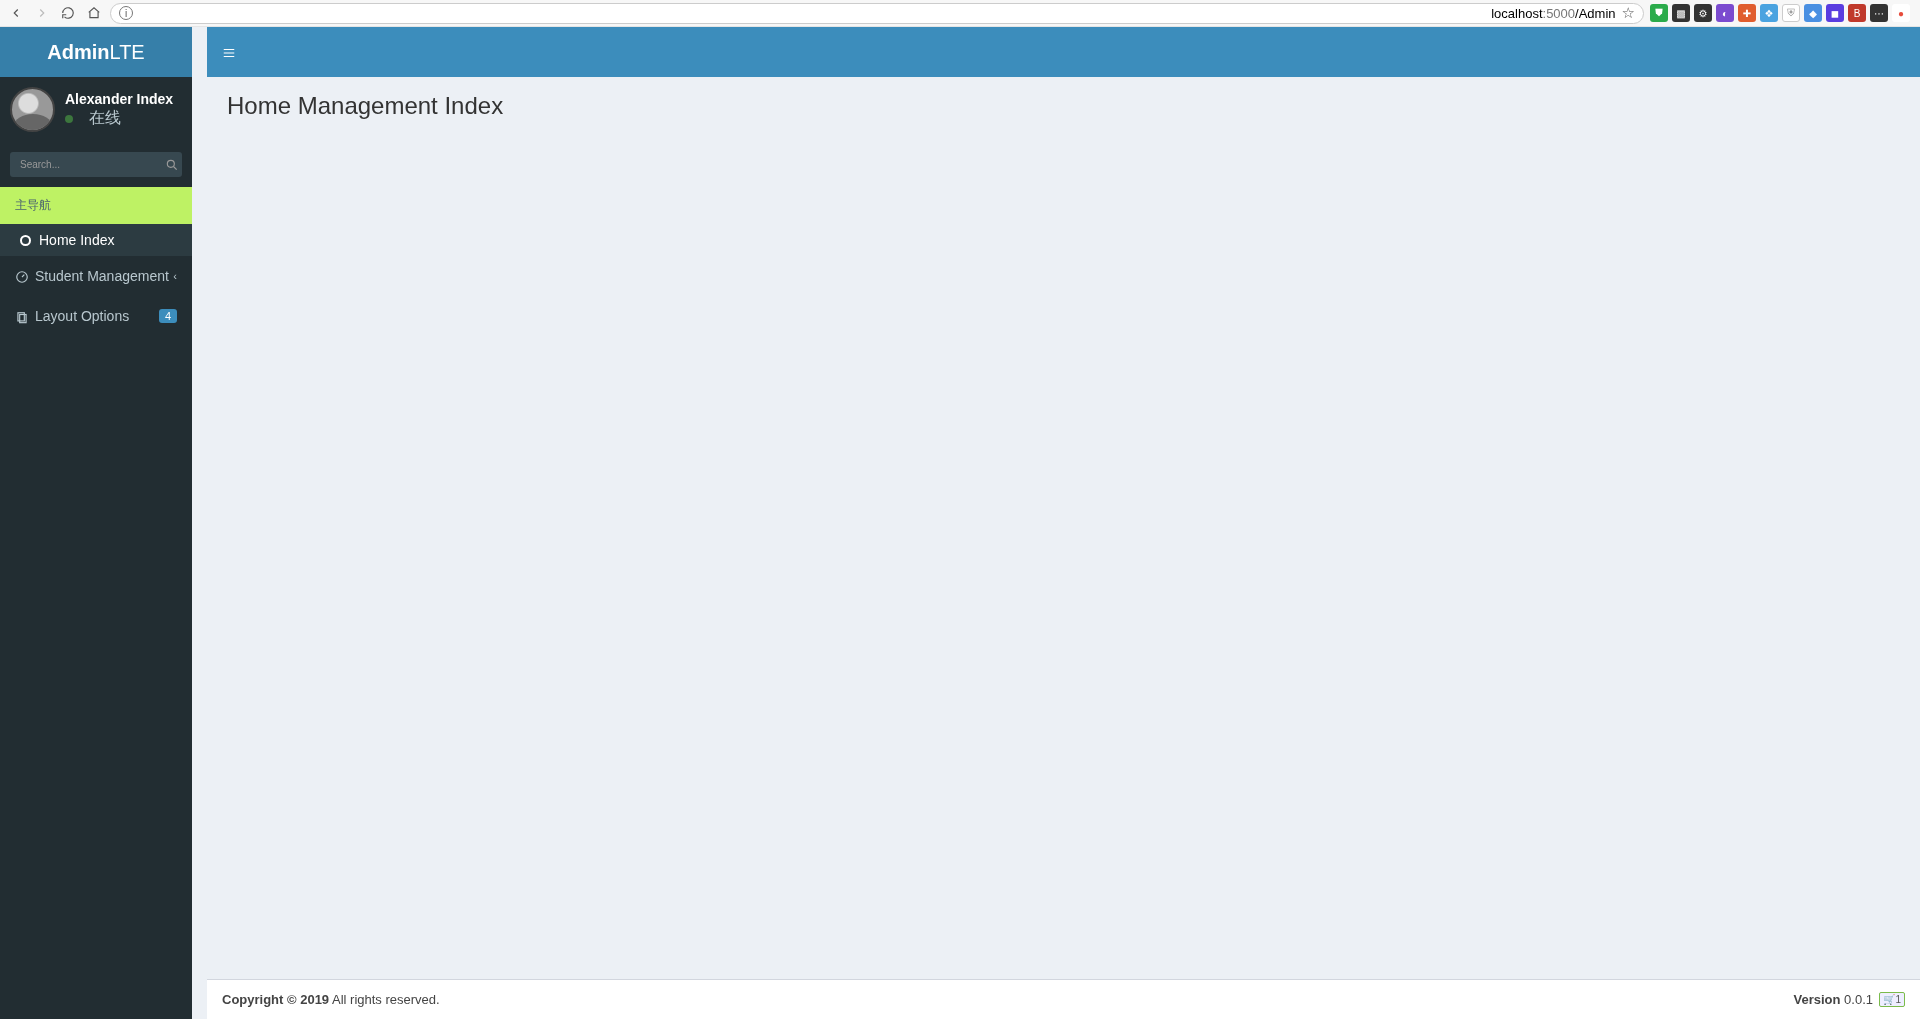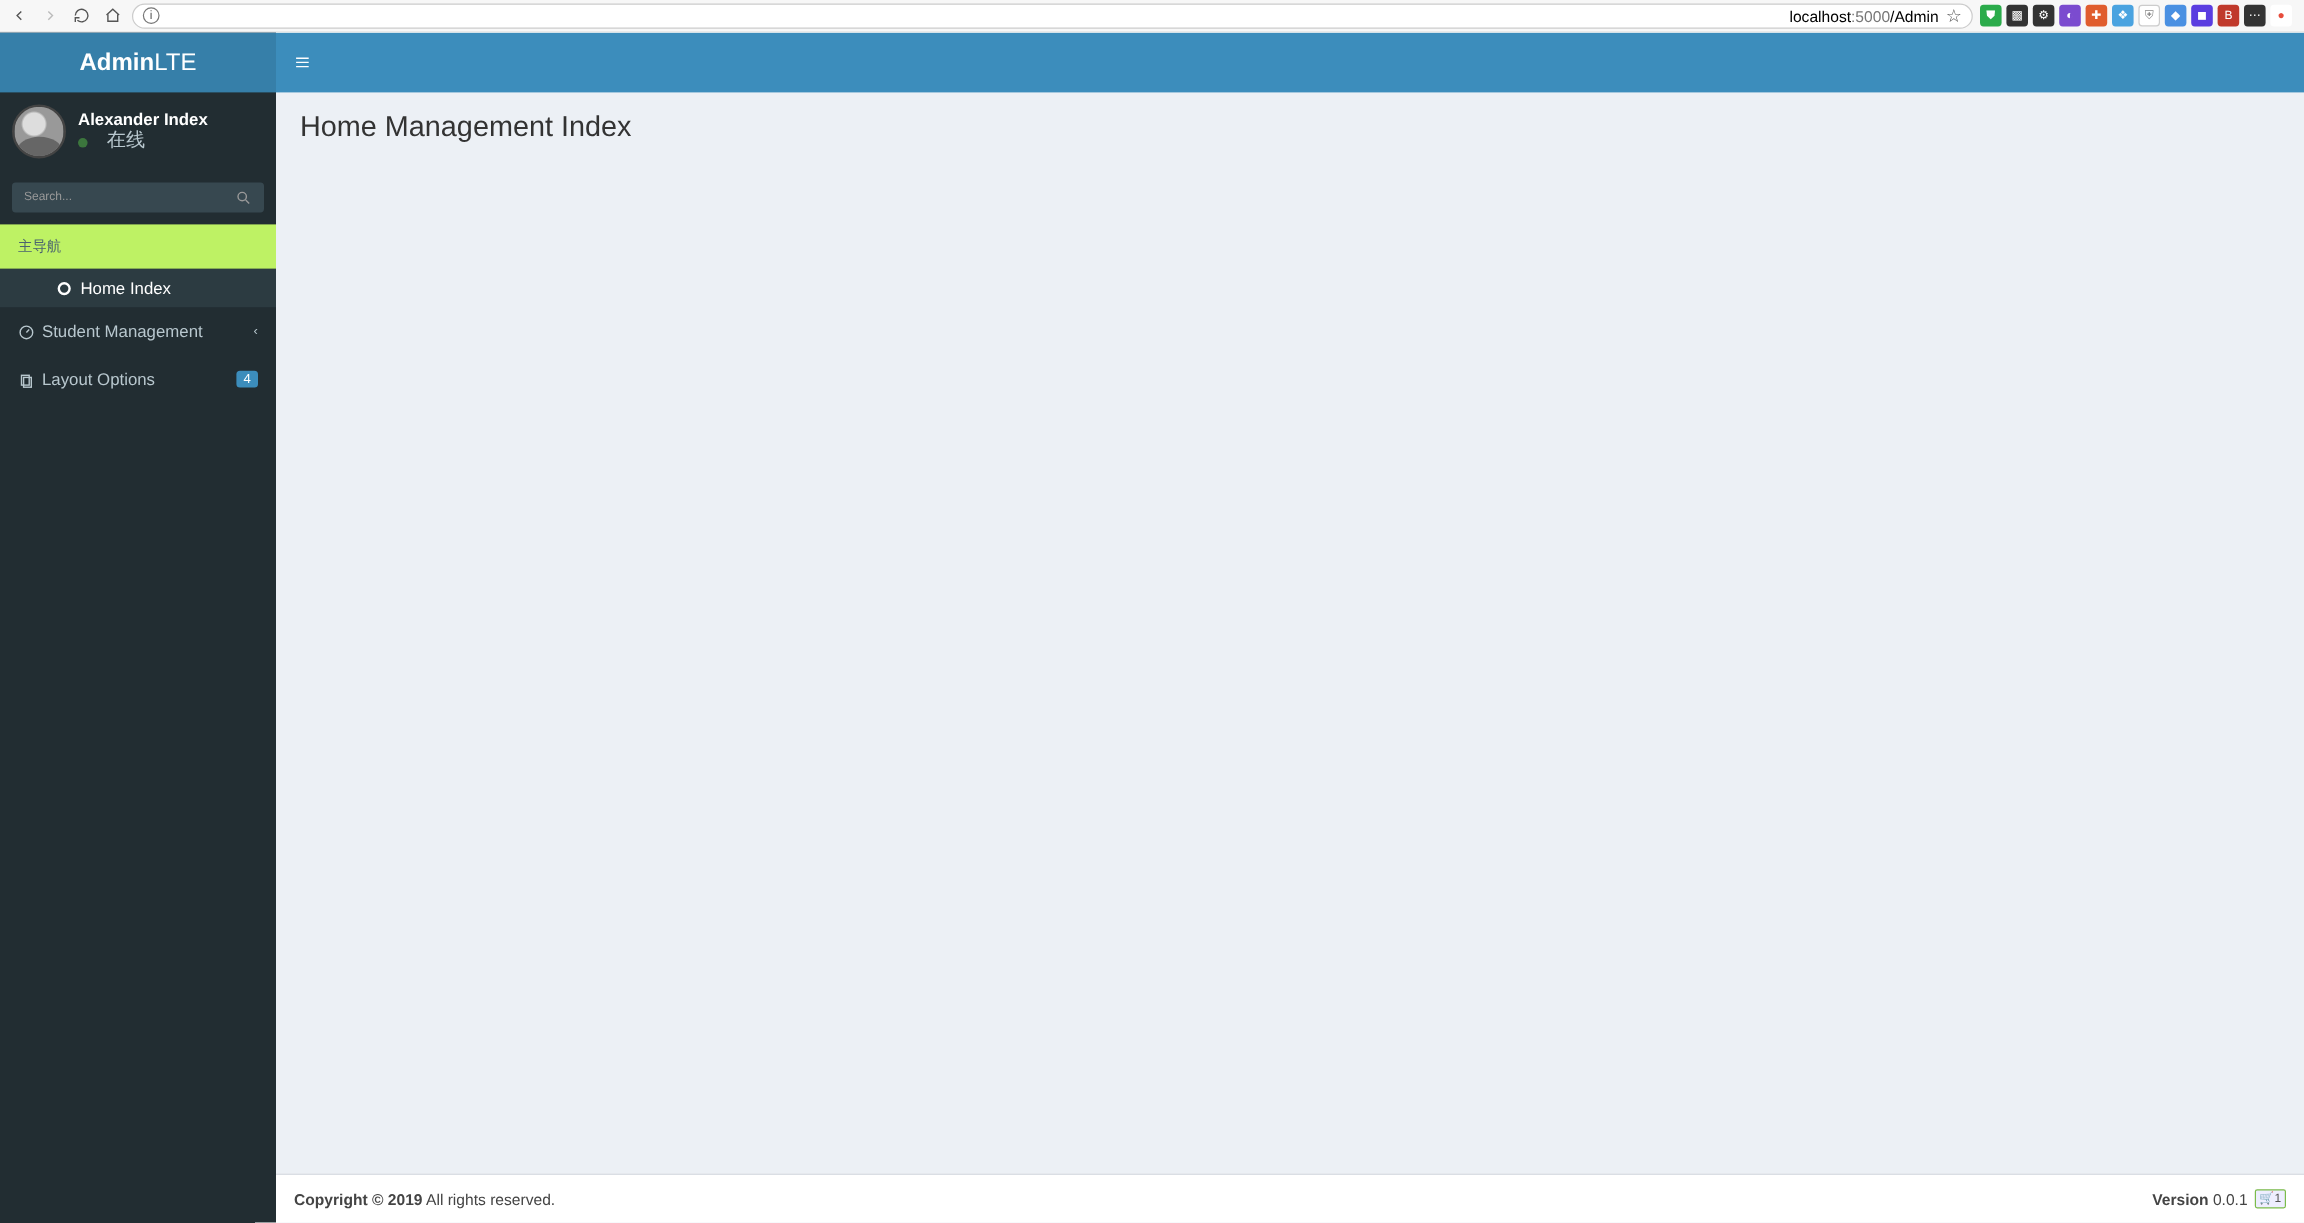--- a/index.html
+++ b/index.html
@@ -47,21 +47,21 @@
 .ext-icons { display:flex; gap:4px; padding-right:4px; }
 .ext-icon {
   width:18px; height:18px; border-radius:3px;
   display:flex; align-items:center; justify-content:center;
   font-size:10px; color:#fff;
 }
 
 
 .app { flex:1; display:flex; overflow:hidden; }
 .sidebar {
-  width: 230px;
+  width: 192px;
   background: #222d32;
   color:#b8c7ce;
   display:flex; flex-direction:column;
   flex-shrink:0;
 }
 .logo {
   height: 50px;
   background: #367fa9;
   color:#fff;
   display:flex; align-items:center; justify-content:center;
@@ -122,28 +122,28 @@
   background:#3c8dbc; color:#fff; font-size:11px;
   padding:1px 6px; border-radius:3px;
 }
 .submenu { list-style:none; background:#2c3b41; }
 .submenu-item {
   display:flex; align-items:center;
   padding:8px 15px 8px 20px;
   color:#8aa4af; cursor:pointer; gap:8px;
   font-size:14px;
 }
-.submenu-item.active, .submenu-item:hover { color:#fff;margin-left:28px; }
+.submenu-item.active, .submenu-item:hover { color:#fff; }
 .sub-circle {
   width:11px; height:11px; border:2px solid currentColor; border-radius:50%;
   display:inline-block;
 }
 
 
-.main { flex:1; display:flex; flex-direction:column; background:#ecf0f5; overflow:hidden; }
+.main { flex:1; display:flex; flex-direction:column; background:#ecf0f5; overflow:hidden;padding-left:15px; }
 .top-bar {
   height:50px; background:#3c8dbc; color:#fff;
   display:flex; align-items:center; padding:0 15px;
 }
 .hamburger { cursor:pointer; font-size:16px; }
 .content { flex:1; padding:15px 20px; overflow:auto; }
 .page-title { font-size:24px; color:#333; font-weight:400; }
 .footer {
   background:#fff; border-top:1px solid #d2d6de;
   padding:12px 15px; color:#444; font-size:13px;

